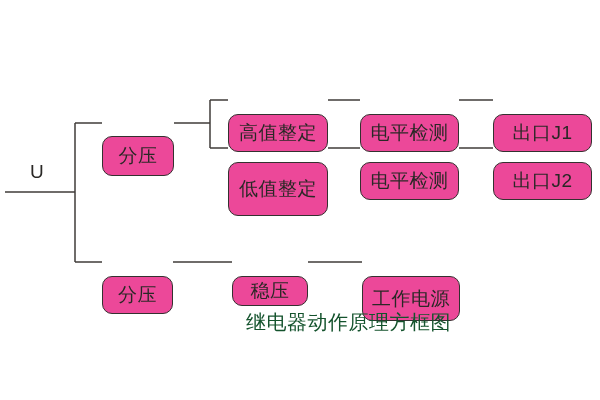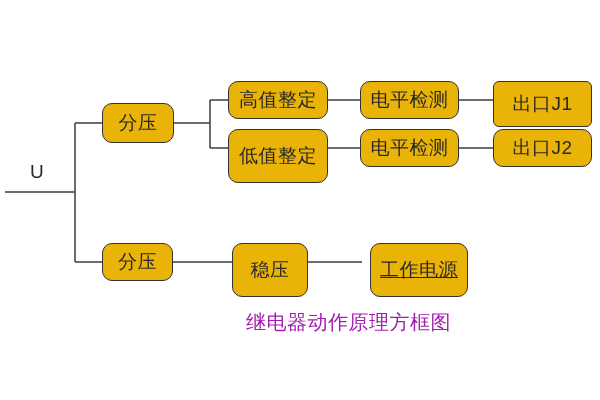--- a/index.html
+++ b/index.html
@@ -23,60 +23,61 @@
     height: 400px;
   }
   .wires line {
     stroke: #3f3b38;
     stroke-width: 1.5;
     stroke-linecap: butt;
   }
   .node {
     position: absolute;
     box-sizing: border-box;
-    background: #eab308;
+    background: #ec4899;
     border: 1.5px solid #343130;
     border-radius: 10px;
     display: flex;
     align-items: center;
     justify-content: center;
     font-size: 19px;
     color: #2a2826;
     letter-spacing: 0.5px;
     white-space: nowrap;
+    margin-top: 33px;
   }
   .input-label {
     position: absolute;
     left: 30px;
     top: 161px;
     font-size: 19px;
     color: #2a2826;
   }
   .caption {
     position: absolute;
     left: 246px;
     top: 309px;
     font-size: 20px;
-    color: #a21caf;
+    color: #14532d;
     letter-spacing: 0.5px;
     white-space: nowrap;
     text-align: right;
   }
 
   
   .n-fenya-top    { left:102px; top:103px; width:72px;  height:40px; }
   .n-gaozhi       { left:228px; top:81px;  width:100px; height:38px; }
   .n-dianping1    { left:360px; top:81px;  width:99px;  height:38px; }
-  .n-chukou-j1    { left:493px; top:81px;  width:99px;  height:46px;border-radius:6px; }
+  .n-chukou-j1    { left:493px; top:81px;  width:99px;  height:38px; }
   .n-dizhi        { left:228px; top:129px; width:100px; height:54px; }
   .n-dianping2    { left:360px; top:129px; width:99px;  height:38px; }
   .n-chukou-j2    { left:493px; top:129px; width:99px;  height:38px;justify-content:center; }
   .n-fenya-bottom { left:102px; top:243px; width:71px;  height:38px; }
-  .n-wenya        { left:232px; top:243px; width:76px;  height:54px; }
-  .n-gongzuo      { left:370px; top:243px; width:98px;  height:54px;text-decoration:underline; }
+  .n-wenya        { left:232px; top:243px; width:76px;  height:30px; }
+  .n-gongzuo      { left:362px; top:243px; width:98px;  height:45px; }
 </style>
 </head>
 <body>
 
 <div class="canvas">
 
   <svg class="wires" viewBox="0 0 600 400" xmlns="http://www.w3.org/2000/svg">
     <line x1="5" y1="192" x2="75" y2="192"></line>
     <line x1="75" y1="123" x2="75" y2="262"></line>
     <line x1="75" y1="123" x2="102" y2="123"></line>

